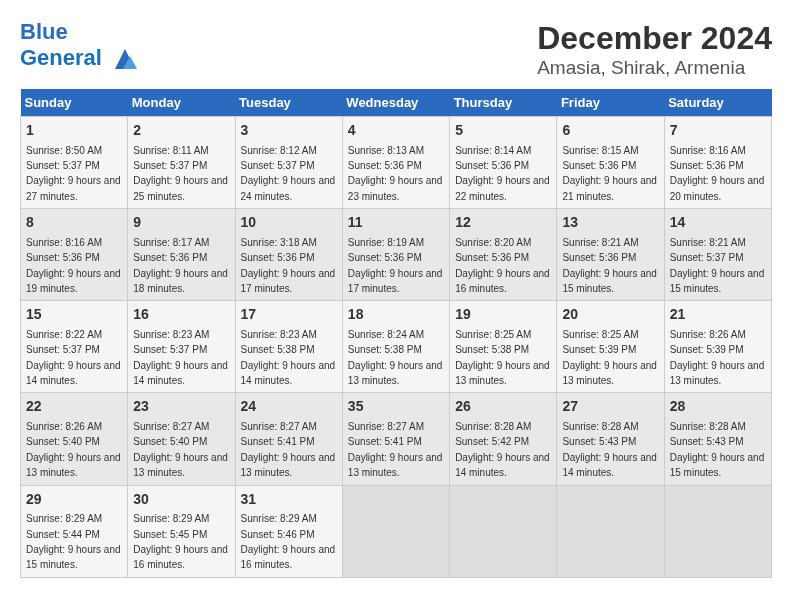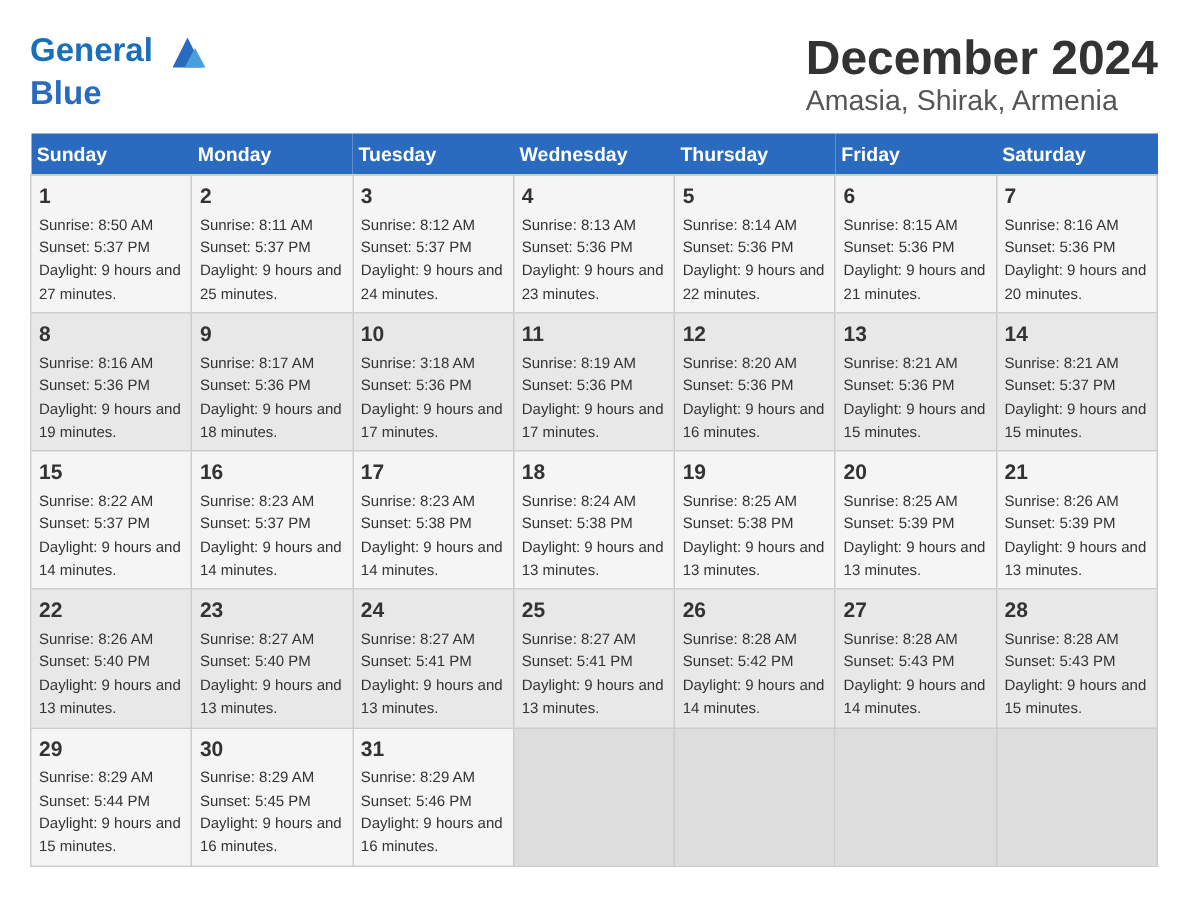--- a/index.html
+++ b/index.html
@@ -89,28 +89,28 @@
       background-color: #ddd !important;
     }
   </style>
 </head>
 <body>
 
 <div class="header">
   <div class="logo">
     <div>
       <div class="logo-text">
+        <span style="color:#2a6bbf;">Blue</span>
+      </div>
+      <div class="logo-text">
         <span>General</span>
         <svg class="logo-icon" viewBox="0 0 30 30" style="display:inline-block;vertical-align:middle;margin-left:2px;">
           <polygon points="5,25 15,5 25,25" fill="#2a6bbf"></polygon>
           <polygon points="13,25 20,12 27,25" fill="#4a9fdf"></polygon>
         </svg>
-      </div>
-      <div class="logo-text">
-        <span style="color:#2a6bbf;">Blue</span>
       </div>
     </div>
   </div>
   <div class="title-block">
     <div class="month-title">December 2024</div>
     <div class="location-title">Amasia, Shirak, Armenia</div>
   </div>
 </div>
 
 <table>
@@ -222,21 +222,21 @@
         <span class="day-info">Sunset: 5:40 PM</span><br>
         <span class="day-info">Daylight: 9 hours and 13 minutes.</span></td>
         <td><span class="day-number">23</span>
         <span class="day-info">Sunrise: 8:27 AM</span><br>
         <span class="day-info">Sunset: 5:40 PM</span><br>
         <span class="day-info">Daylight: 9 hours and 13 minutes.</span></td>
         <td><span class="day-number">24</span>
         <span class="day-info">Sunrise: 8:27 AM</span><br>
         <span class="day-info">Sunset: 5:41 PM</span><br>
         <span class="day-info">Daylight: 9 hours and 13 minutes.</span></td>
-        <td><span class="day-number">25</span>
+        <td><span class="day-number">35</span>
         <span class="day-info">Sunrise: 8:27 AM</span><br>
         <span class="day-info">Sunset: 5:41 PM</span><br>
         <span class="day-info">Daylight: 9 hours and 13 minutes.</span></td>
         <td><span class="day-number">26</span>
         <span class="day-info">Sunrise: 8:28 AM</span><br>
         <span class="day-info">Sunset: 5:42 PM</span><br>
         <span class="day-info">Daylight: 9 hours and 14 minutes.</span></td>
         <td><span class="day-number">27</span>
         <span class="day-info">Sunrise: 8:28 AM</span><br>
         <span class="day-info">Sunset: 5:43 PM</span><br>

